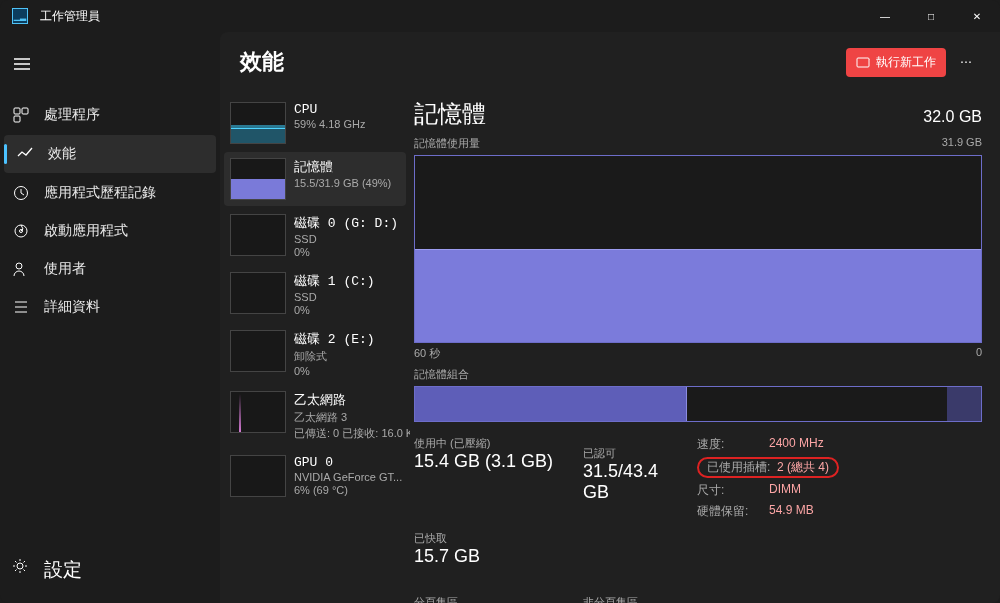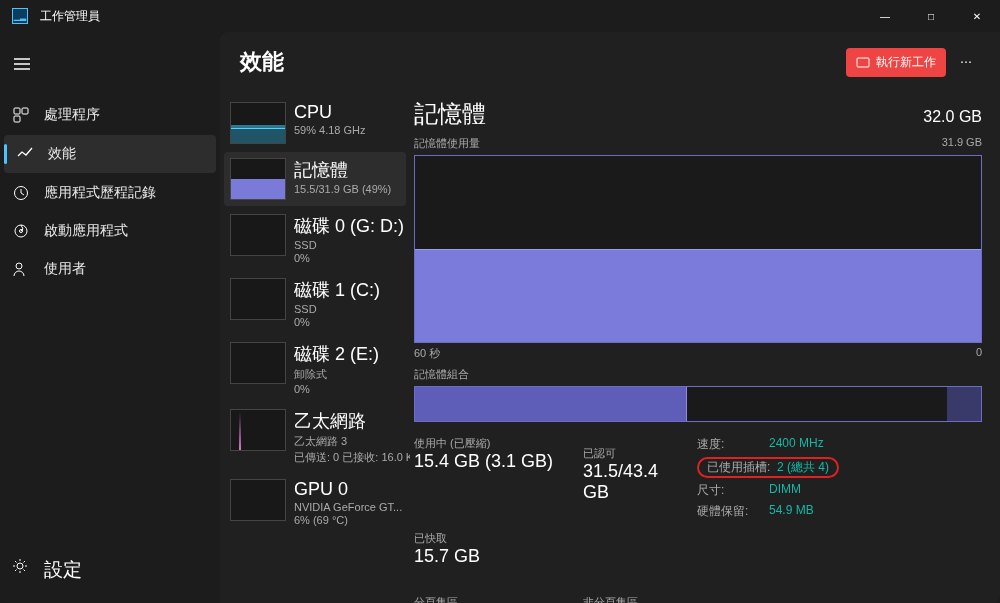--- a/index.html
+++ b/index.html
@@ -167,21 +167,21 @@
   position: absolute;
   left: 8px;
   bottom: 0;
   width: 2px;
   height: 38px;
   background: linear-gradient(to top, #d47ad4 0%, transparent 100%);
   box-shadow: 6px 0 0 -2px #c06ac0, 12px 0 0 -8px #c06ac0, 18px 0 0 -10px #c06ac0,
     24px 0 0 -14px #c06ac0, 30px 0 0 -12px #c06ac0, 36px 0 0 -6px #c06ac0;
 }
 .perf-meta { display: flex; flex-direction: column; gap: 1px; min-width: 0; }
-.perf-meta .name { font-size: 18px; white-space: nowrap; }
+.perf-meta .name { font-size: 13px; white-space: nowrap; font-family: Liberation Mono, monospace; }
 .perf-meta .sub { font-size: 11px; color: #aaa; white-space: nowrap; }
 .perf-detail {
   flex: 1;
   padding: 6px 18px 10px 4px;
   overflow: hidden;
 }
 .detail-title-row {
   display: flex;
   align-items: baseline;
   justify-content: space-between;
@@ -220,21 +220,21 @@
   display: grid;
   grid-template-columns: 155px 100px 90px 1fr;
   gap: 18px 14px;
   font-size: 12px;
 }
 .stat-label { color: #aaa; font-size: 11px; }
 .stat-val { font-size: 18px; }
 .stat-val-sm { font-size: 18px; }
 .spec-row { display: flex; gap: 8px; font-size: 12px; margin-bottom: 4px; }
 .spec-k { width: 64px; color: #aaa; }
-.spec-v { color: #14b8a6; }
+.spec-v { color: #fca5a5; }
 .highlight-ring {
   display: inline-flex;
   align-items: center;
   gap: 6px;
   border: 2px solid #d22;
   border-radius: 11px;
   padding: 0 8px;
 }
 .row2 { margin-top: 10px; }
 </style>
@@ -297,20 +297,28 @@
         <span>啟動應用程式</span>
       </li>
       <li class="nav-item">
         <span class="icon">
             <svg width="16" height="16">
               <circle cx="6" cy="5" r="3" stroke="#fff" fill="none"></circle>
               <path d="M1 15c0-3 2.5-5 5-5s5 2 5 5" stroke="#fff" fill="none"></path>
             </svg>
           </span>
         <span>使用者</span>
+      </li>
+      <li class="nav-item">
+        <span class="icon">
+            <svg width="16" height="16">
+              <path d="M2 3h12M2 8h12M2 13h12" stroke="#fff"></path>
+            </svg>
+          </span>
+        <span>詳細資料</span>
       </li>
     </ul>
     <div class="nav-settings">
       <span class="icon"><svg width="16" height="16">
             <circle cx="8" cy="8" r="3" stroke="#fff" fill="none"></circle>
             <path d="M8 1v2M8 13v2M1 8h2M13 8h2M3 3l1.5 1.5M11.5 11.5L13 13M13 3l-1.5 1.5M4.5 11.5L3 13" stroke="#fff"></path>
           </svg></span>
       <span>設定</span>
     </div>
   </aside>

